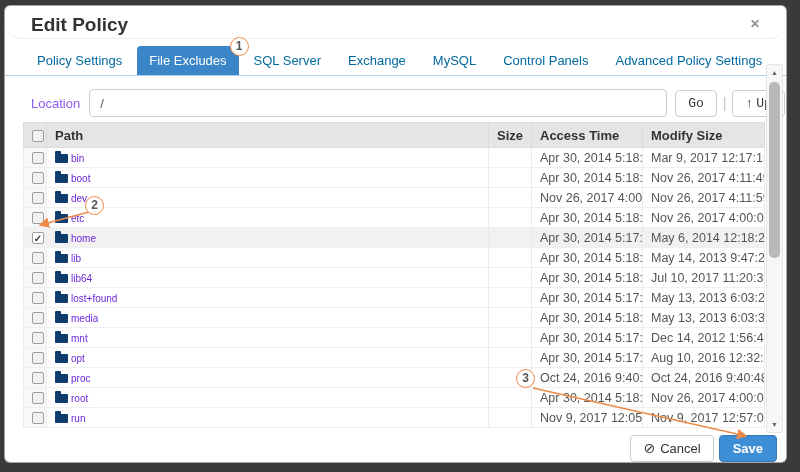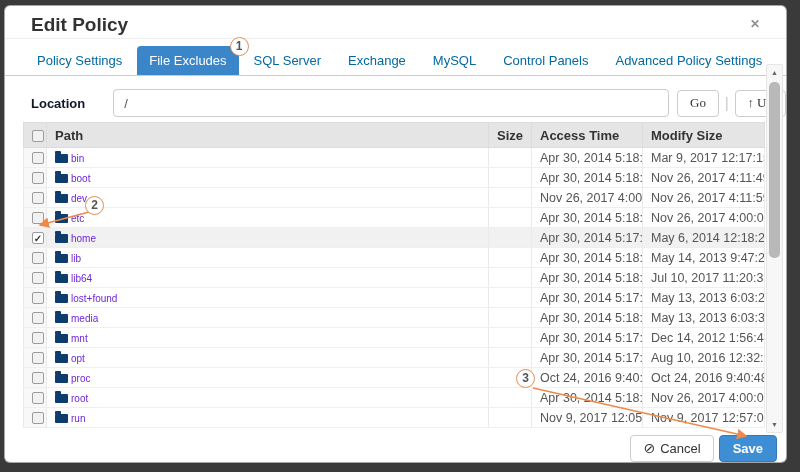--- a/index.html
+++ b/index.html
@@ -3,21 +3,21 @@
 <meta charset="utf-8">
 <style>
   * { margin:0; padding:0; box-sizing:border-box; }
   html,body { width:800px; height:472px; overflow:hidden; }
   body { background:#3a3a3a; font-family:"Liberation Sans", sans-serif; position:relative; }
 
   .modal { position:absolute; left:4px; top:5px; width:783px; height:458px;
            background:#fff; border-radius:6px; border:1px solid rgba(0,0,0,.35); }
 
   
-  .modal-header { height:33px; padding:8px 7px 0 26px; border-bottom:1px solid #ededed; }
+  .modal-header { height:33px; padding:8px 7px 0 26px; border-bottom:1px solid #ededed;border-radius:16px; }
   .modal-title { font-size:19px; font-weight:bold; color:#333; }
   .close-x { position:absolute; top:12px; right:26px; font-size:12px; font-weight:bold;
              color:#8f8f8f; cursor:pointer; line-height:1; }
 
   
   .tab-bar { display:flex; align-items:flex-end; padding:7px 0 0 20px;
              border-bottom:1px solid #b6d1e7; }
   .tab { padding:7px 12px; margin-right:3px; font-size:13px; color:#0369a1; cursor:pointer;
          border-radius:4px 4px 0 0; white-space:nowrap; position:relative; }
   .tab.active { background:#3b86c8; color:#fff; }
@@ -25,27 +25,27 @@
   
   .step { position:absolute; width:19px; height:19px; border-radius:50%; background:#fff;
           border:1px solid #ee8a49; color:#555; font-size:12px; font-weight:bold;
           text-align:center; line-height:17px; z-index:20; }
   .step-on-tab { right:-10px; top:-9px; }
 
   
   .modal-body { height:364px; overflow:hidden; padding:13px 0 0 0; position:relative; }
 
   .location-row { display:flex; align-items:center; margin-left:26px; height:28px; }
-  .location-label { font-size:13px; font-weight:bold; color:#0f172a; margin-right:28px; }
+  .location-label { font-size:13px; font-weight:normal; color:#8b5cf6; margin-right:9px; }
   .location-input { width:578px; height:28px; border:1px solid #ccc; border-radius:4px;
                     padding:0 10px; font-size:13px; color:#555;
                     font-family:"Liberation Sans", sans-serif; }
   .btn-plain { height:27px; padding:0 12px; background:#fff; border:1px solid #ccc;
                border-radius:4px; font-size:13px; color:#333; cursor:pointer;
-               font-family:Liberation Serif, serif; }
+               font-family:Liberation Mono, monospace; }
   .go-btn { margin-left:8px; }
   .loc-sep { color:#c5c5c5; margin:0 6px; font-size:14px; }
   .up-arrow { font-weight:bold; margin-right:3px; }
 
   
   table.fs { border-collapse:collapse; table-layout:fixed; width:741px;
              margin:5px 0 0 18px; }
   .fs th { background:#e5e5e5; border:1px solid #dcdcdc; font-size:13px; font-weight:bold;
            color:#333; text-align:left; padding:4px 8px; height:25px; }
   .fs td { border-left:1px solid #eaeaea; border-bottom:1px solid #efefef;

